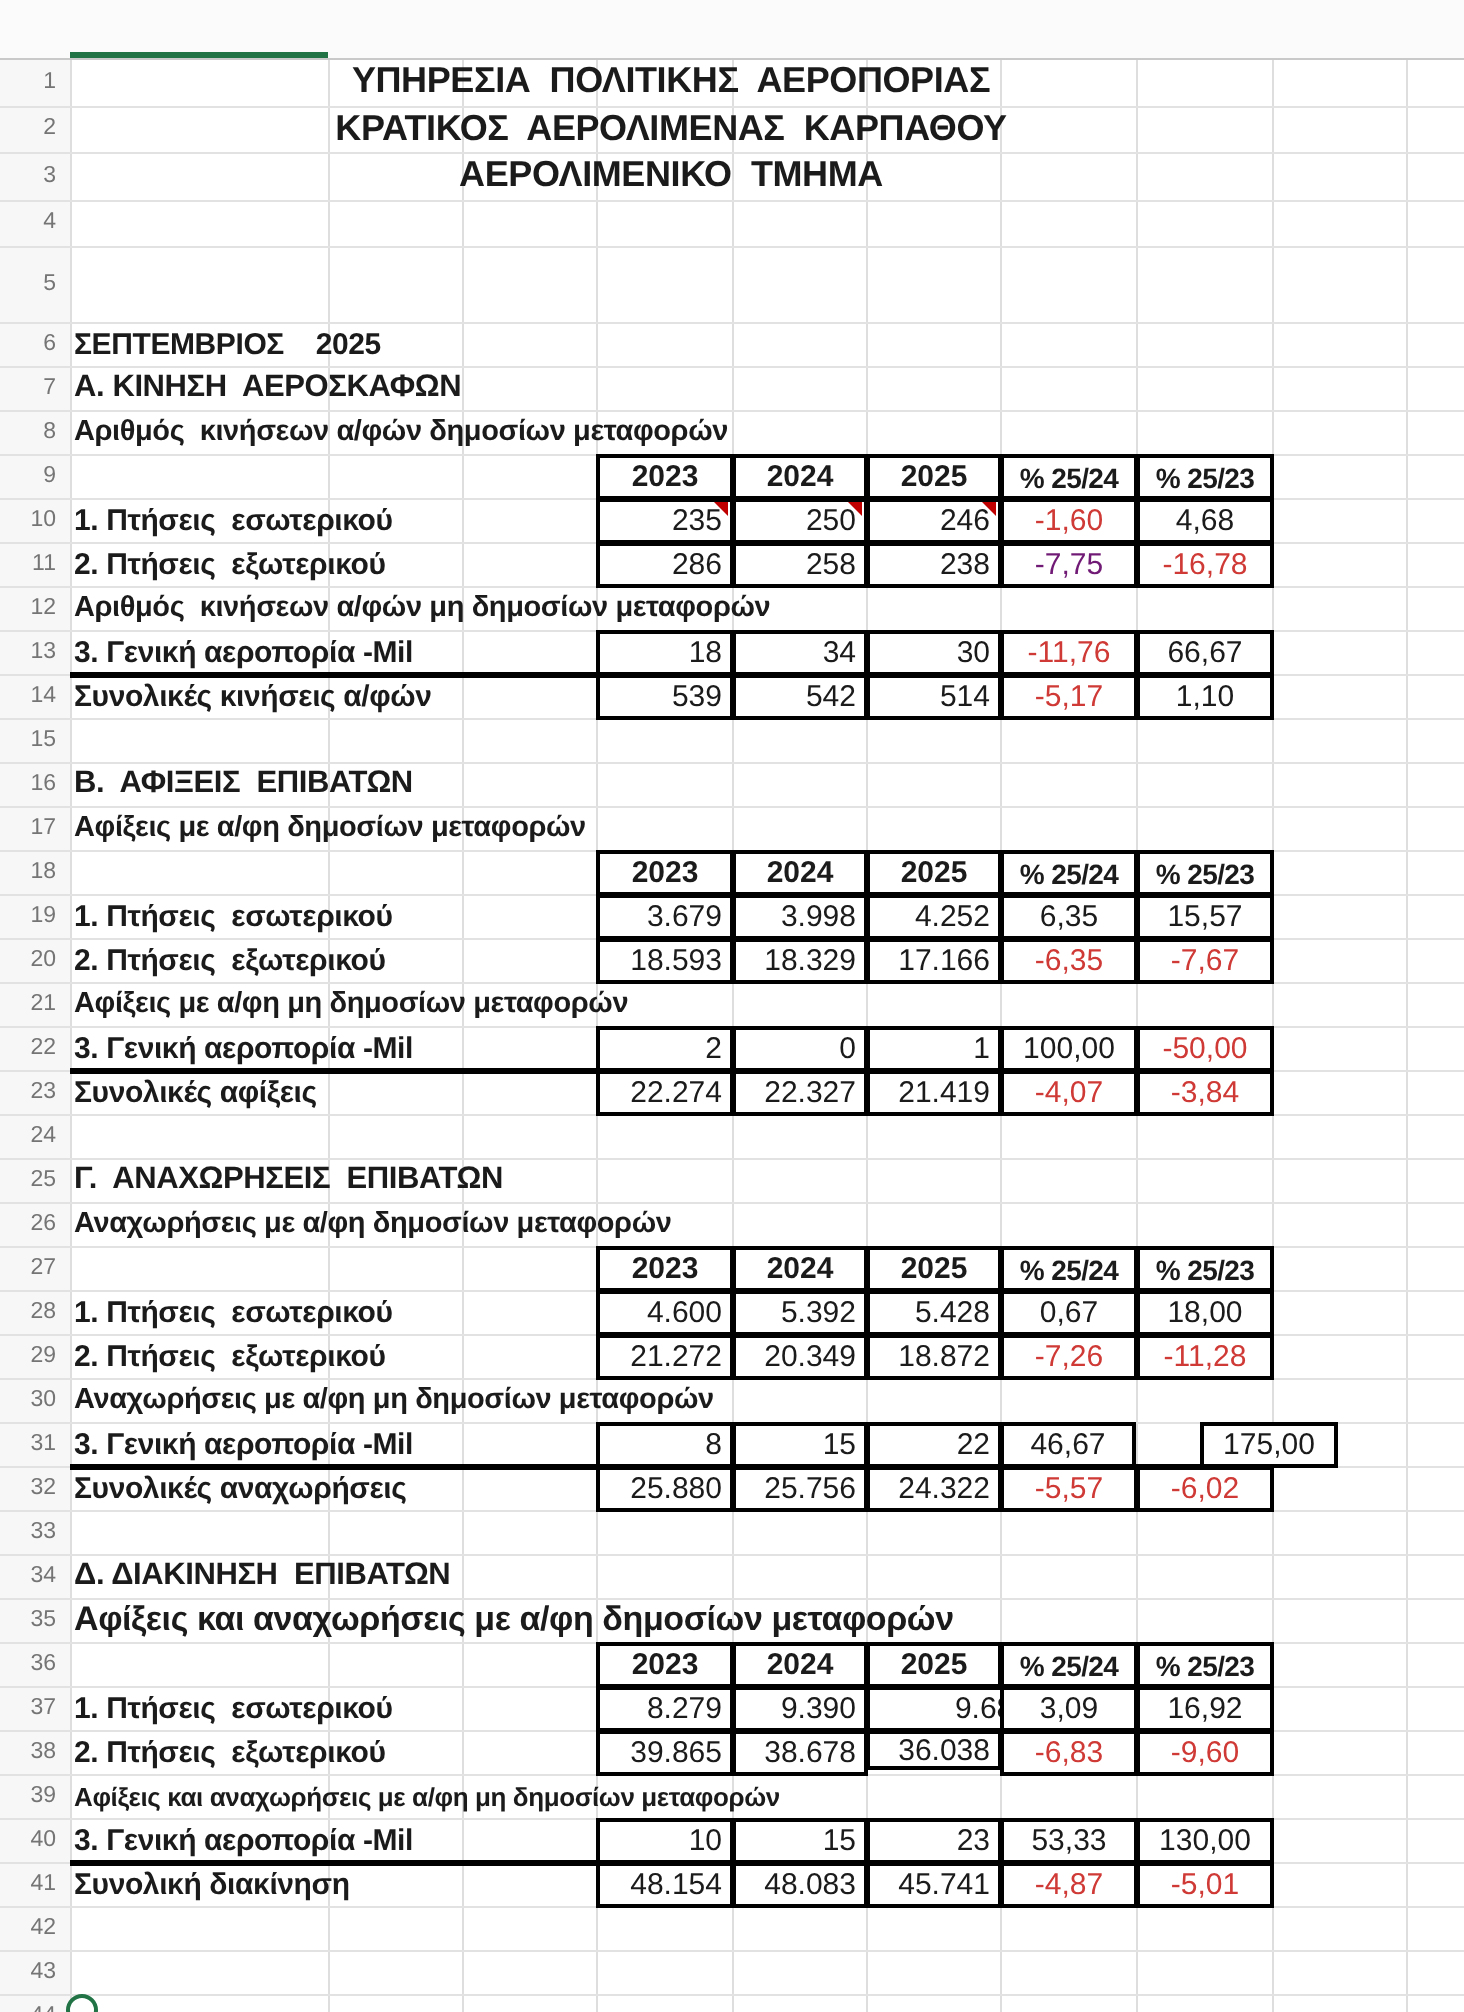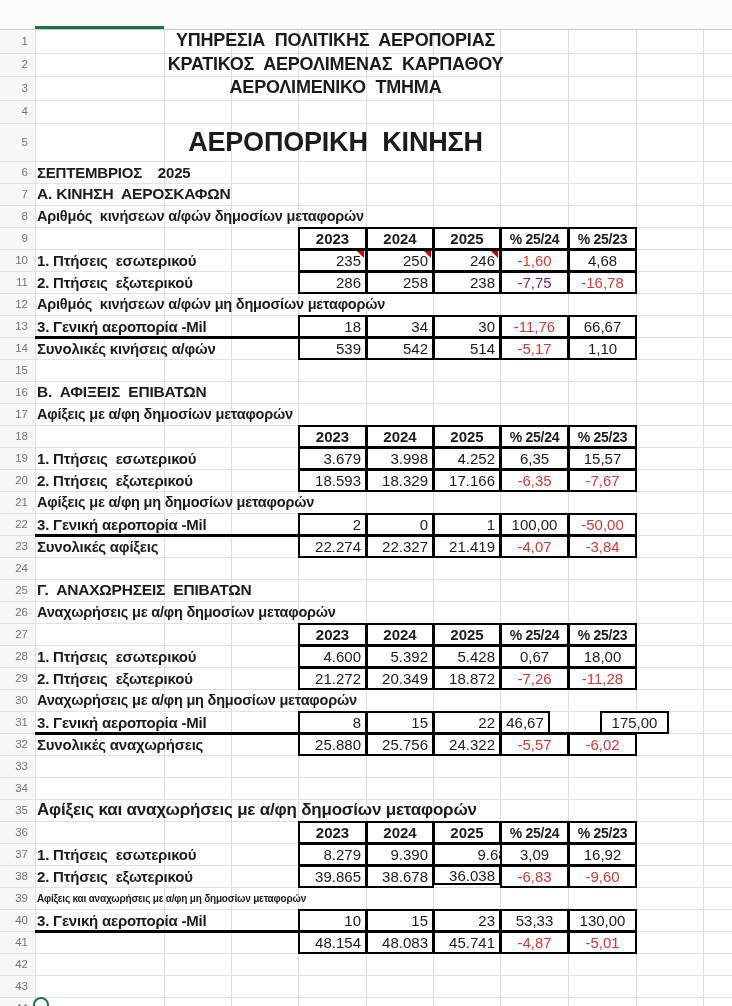--- a/index.html
+++ b/index.html
@@ -142,21 +142,20 @@
     <div class="rownum" style="top: 865px; height: 22px;">38</div>
     <div class="rownum" style="top: 887px; height: 22px;">39</div>
     <div class="rownum" style="top: 909px; height: 22px;">40</div>
     <div class="rownum" style="top: 931px; height: 22px;">41</div>
     <div class="rownum" style="top: 953px; height: 22px;">42</div>
     <div class="rownum" style="top: 975px; height: 22px;">43</div>
     <div class="rownum" style="top: 997px; height: 22px;">44</div>
     <div class="lbl b title-c" style="left: 35px; top: 29px; width: 601px; height: 23.5px; font-size: 18px; justify-content: center;">ΥΠΗΡΕΣΙΑ  ΠΟΛΙΤΙΚΗΣ  ΑΕΡΟΠΟΡΙΑΣ</div>
     <div class="lbl b title-c" style="left: 35px; top: 52.5px; width: 601px; height: 23.5px; font-size: 18px; justify-content: center;">ΚΡΑΤΙΚΟΣ  ΑΕΡΟΛΙΜΕΝΑΣ  ΚΑΡΠΑΘΟΥ</div>
     <div class="lbl b title-c" style="left: 35px; top: 76px; width: 601px; height: 23.5px; font-size: 18px; justify-content: center;">ΑΕΡΟΛΙΜΕΝΙΚΟ  ΤΜΗΜΑ</div>
-    <div class="lbl b title-c" style="left: 35px; top: 123px; width: 601px; height: 38px; font-size: 27px; justify-content: center;">ΑΕΡΟΠΟΡΙΚΗ  ΚΙΝΗΣΗ</div>
     <div class="lbl b" style="left: 37px; top: 161px; height: 22px; font-size: 15px;">ΣΕΠΤΕΜΒΡΙΟΣ    2025</div>
     <div class="lbl b" style="left: 37px; top: 183px; height: 22px; font-size: 15.5px;">Α. ΚΙΝΗΣΗ  ΑΕΡΟΣΚΑΦΩΝ</div>
     <div class="lbl b" style="left: 37px; top: 205px; height: 22px; font-size: 14.5px;">Αριθμός  κινήσεων α/φών δημοσίων μεταφορών</div>
     <div class="lbl b" style="left: 37px; top: 293px; height: 22px; font-size: 14.5px;">Αριθμός  κινήσεων α/φών μη δημοσίων μεταφορών</div>
     <div class="cellbox yr" style="left: 298px; top: 227px; width: 69px; height: 23px;">2023</div>
     <div class="cellbox yr" style="left: 366px; top: 227px; width: 68px; height: 23px;">2024</div>
     <div class="cellbox yr" style="left: 433px; top: 227px; width: 68px; height: 23px;">2025</div>
     <div class="cellbox phdr" style="left: 500px; top: 227px; width: 69px; height: 23px;">% 25/24</div>
     <div class="cellbox phdr" style="left: 568px; top: 227px; width: 69px; height: 23px;">% 25/23</div>
     <div class="lbl b" style="left: 37px; top: 249px; height: 22px; font-size: 15px;">1. Πτήσεις  εσωτερικού</div>
@@ -237,31 +236,32 @@
     <div class="lbl b" style="left: 37px; top: 667px; height: 22px; font-size: 15px;">2. Πτήσεις  εξωτερικού</div>
     <div class="cellbox num" style="left: 298px; top: 667px; width: 69px; height: 23px;">21.272</div>
     <div class="cellbox num" style="left: 366px; top: 667px; width: 68px; height: 23px;">20.349</div>
     <div class="cellbox num" style="left: 433px; top: 667px; width: 68px; height: 23px;">18.872</div>
     <div class="cellbox ctr" style="left: 500px; top: 667px; width: 69px; height: 23px; color: rgb(207, 58, 54);">-7,26</div>
     <div class="cellbox ctr" style="left: 568px; top: 667px; width: 69px; height: 23px; color: rgb(207, 58, 54);">-11,28</div>
     <div class="lbl b" style="left: 37px; top: 711px; height: 22px; font-size: 15px;">3. Γενική αεροπορία -Mil</div>
     <div class="cellbox num" style="left: 298px; top: 711px; width: 69px; height: 23px;">8</div>
     <div class="cellbox num" style="left: 366px; top: 711px; width: 68px; height: 23px;">15</div>
     <div class="cellbox num" style="left: 433px; top: 711px; width: 68px; height: 23px;">22</div>
-    <div class="cellbox ctr" style="left: 500px; top: 711px; width: 50px; height: 23px;">46,67</div>
+    <div class="cellbox ctr" style="left: 500px; top: 711px; width: 68px; height: 23px;">46,67</div>
     <div class="cellbox ctr" style="left: 568px; top: 711px; width: 69px; height: 23px; margin-left: 32px;">175,00</div>
     <div class="lbl b" style="left: 37px; top: 733px; height: 22px; font-size: 15px;">Συνολικές αναχωρήσεις</div>
     <div class="cellbox num" style="left: 298px; top: 733px; width: 69px; height: 23px;">25.880</div>
     <div class="cellbox num" style="left: 366px; top: 733px; width: 68px; height: 23px;">25.756</div>
     <div class="cellbox num" style="left: 433px; top: 733px; width: 68px; height: 23px;">24.322</div>
     <div class="cellbox ctr" style="left: 500px; top: 733px; width: 69px; height: 23px; color: rgb(207, 58, 54);">-5,57</div>
     <div class="cellbox ctr" style="left: 568px; top: 733px; width: 69px; height: 23px; color: rgb(207, 58, 54);">-6,02</div>
     <div class="totline" style="left: 35px; top: 732px; width: 602px;"></div>
+    <div class="lbl b" style="left: 37px; top: 777px; height: 22px; font-size: 15.5px;">Δ. ΔΙΑΚΙΝΗΣΗ  ΕΠΙΒΑΤΩΝ</div>
     <div class="lbl b" style="left: 37px; top: 799px; height: 22px; font-size: 17px;">Αφίξεις και αναχωρήσεις με α/φη δημοσίων μεταφορών</div>
-    <div class="lbl b" style="left: 37px; top: 887px; height: 22px; font-size: 10px;">Αφίξεις και αναχωρήσεις με α/φη μη δημοσίων μεταφορών</div>
+    <div class="lbl b" style="left: 37px; top: 887px; height: 22px; font-size: 13px;">Αφίξεις και αναχωρήσεις με α/φη μη δημοσίων μεταφορών</div>
     <div class="cellbox yr" style="left: 298px; top: 821px; width: 69px; height: 23px;">2023</div>
     <div class="cellbox yr" style="left: 366px; top: 821px; width: 68px; height: 23px;">2024</div>
     <div class="cellbox yr" style="left: 433px; top: 821px; width: 68px; height: 23px;">2025</div>
     <div class="cellbox phdr" style="left: 500px; top: 821px; width: 69px; height: 23px;">% 25/24</div>
     <div class="cellbox phdr" style="left: 568px; top: 821px; width: 69px; height: 23px;">% 25/23</div>
     <div class="lbl b" style="left: 37px; top: 843px; height: 22px; font-size: 15px;">1. Πτήσεις  εσωτερικού</div>
     <div class="cellbox num" style="left: 298px; top: 843px; width: 69px; height: 23px;">8.279</div>
     <div class="cellbox num" style="left: 366px; top: 843px; width: 68px; height: 23px;">9.390</div>
     <div class="cellbox num" style="left: 433px; top: 843px; width: 88px; height: 23px;">9.680</div>
     <div class="cellbox ctr" style="left: 500px; top: 843px; width: 69px; height: 23px;">3,09</div>
@@ -271,19 +271,20 @@
     <div class="cellbox num" style="left: 366px; top: 865px; width: 68px; height: 23px;">38.678</div>
     <div class="cellbox num" style="left: 433px; top: 865px; width: 68px; height: 20px;">36.038</div>
     <div class="cellbox ctr" style="left: 500px; top: 865px; width: 69px; height: 23px; color: rgb(207, 58, 54);">-6,83</div>
     <div class="cellbox ctr" style="left: 568px; top: 865px; width: 69px; height: 23px; color: rgb(207, 58, 54);">-9,60</div>
     <div class="lbl b" style="left: 37px; top: 909px; height: 22px; font-size: 15px;">3. Γενική αεροπορία -Mil</div>
     <div class="cellbox num" style="left: 298px; top: 909px; width: 69px; height: 23px;">10</div>
     <div class="cellbox num" style="left: 366px; top: 909px; width: 68px; height: 23px;">15</div>
     <div class="cellbox num" style="left: 433px; top: 909px; width: 68px; height: 23px;">23</div>
     <div class="cellbox ctr" style="left: 500px; top: 909px; width: 69px; height: 23px;">53,33</div>
     <div class="cellbox ctr" style="left: 568px; top: 909px; width: 69px; height: 23px;">130,00</div>
+    <div class="lbl b" style="left: 37px; top: 931px; height: 22px; font-size: 15px;">Συνολική διακίνηση</div>
     <div class="cellbox num" style="left: 298px; top: 931px; width: 69px; height: 23px;">48.154</div>
     <div class="cellbox num" style="left: 366px; top: 931px; width: 68px; height: 23px;">48.083</div>
     <div class="cellbox num" style="left: 433px; top: 931px; width: 68px; height: 23px;">45.741</div>
     <div class="cellbox ctr" style="left: 500px; top: 931px; width: 69px; height: 23px; color: rgb(207, 58, 54);">-4,87</div>
     <div class="cellbox ctr" style="left: 568px; top: 931px; width: 69px; height: 23px; color: rgb(207, 58, 54);">-5,01</div>
     <div class="totline" style="left: 35px; top: 930px; width: 602px;"></div>
   </div>
 
 </body></html>

